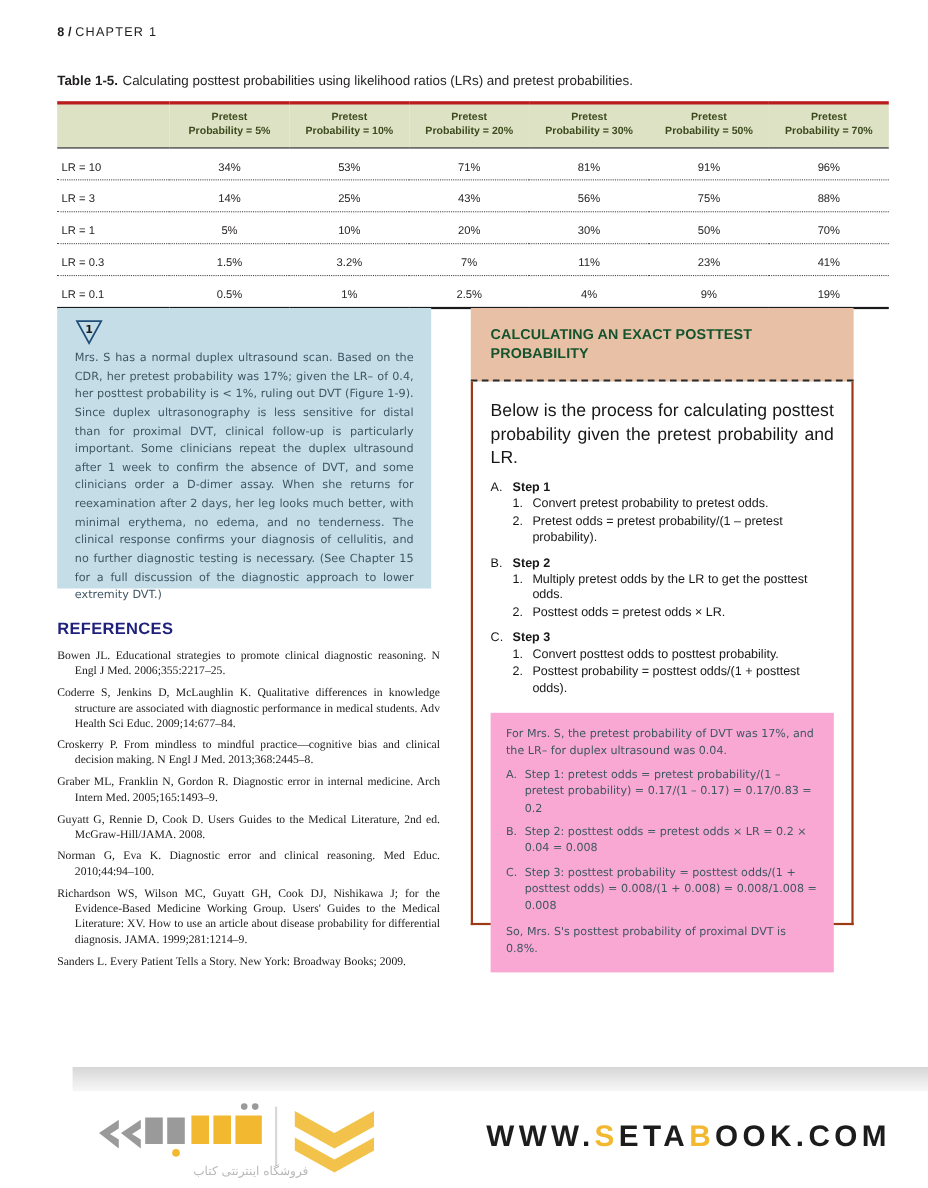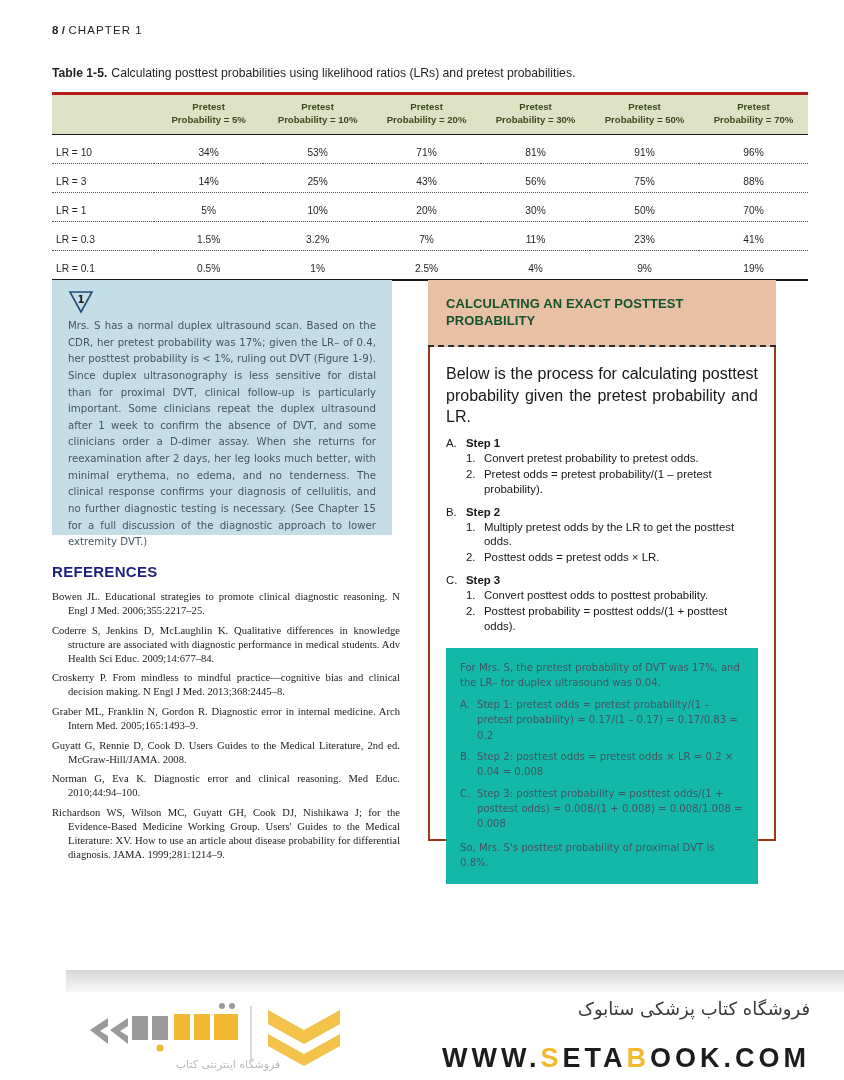--- a/index.html
+++ b/index.html
@@ -182,21 +182,21 @@
   }
   ol.num > li {
     display: flex;
     line-height: 1.3;
     margin-bottom: 1px;
   }
   ol.num .nmark { width: 18px; flex: 0 0 18px; }
   ol.num .ntext { flex: 1; }
 
   .panel-example {
-    background: #14b8a6;
+    background: #f9a8d4;
     margin-top: 14px;
     padding: 12px 14px 14px 14px;
     font-family: "DejaVu Sans", sans-serif;
     font-size: 10.1px;
     line-height: 1.52;
     color: #3f5663;
   }
   .panel-example .ex-lead { margin-bottom: 7px; }
   ol.ex-alpha { list-style: none; margin: 0; padding: 0; }
   ol.ex-alpha > li { display: flex; margin-bottom: 6px; }
@@ -353,20 +353,21 @@
 
   <div class="ref-head">REFERENCES</div>
   <div class="ref-list">
     <div class="ref-item">Bowen JL. Educational strategies to promote clinical diagnostic reasoning. N Engl J Med. 2006;355:2217–25.</div>
     <div class="ref-item">Coderre S, Jenkins D, McLaughlin K. Qualitative differences in knowledge structure are associated with diagnostic performance in medical students. Adv Health Sci Educ. 2009;14:677–84.</div>
     <div class="ref-item">Croskerry P. From mindless to mindful practice—cognitive bias and clinical decision making. N Engl J Med. 2013;368:2445–8.</div>
     <div class="ref-item">Graber ML, Franklin N, Gordon R. Diagnostic error in internal medicine. Arch Intern Med. 2005;165:1493–9.</div>
     <div class="ref-item">Guyatt G, Rennie D, Cook D. Users Guides to the Medical Literature, 2nd ed. McGraw-Hill/JAMA. 2008.</div>
     <div class="ref-item">Norman G, Eva K. Diagnostic error and clinical reasoning. Med Educ. 2010;44:94–100.</div>
     <div class="ref-item">Richardson WS, Wilson MC, Guyatt GH, Cook DJ, Nishikawa J; for the Evidence-Based Medicine Working Group. Users' Guides to the Medical Literature: XV. How to use an article about disease probability for differential diagnosis. JAMA. 1999;281:1214–9.</div>
+    <div class="ref-item">Sanders L. Every Patient Tells a Story. New York: Broadway Books; 2009.</div>
   </div>
 
   <div class="panel">
     <div class="panel-head">CALCULATING AN EXACT POSTTEST PROBABILITY</div>
     <div class="panel-body">
       <div class="panel-intro">Below is the process for calculating posttest probability given the pretest probability and LR.</div>
 
       <ol class="alpha">
         <li>
           <div class="step-row">
@@ -464,16 +465,15 @@
       <rect x="172" y="10" width="2" height="54" fill="#d8d8d8"></rect>
 
       <path d="M190 14 L226 34 L262 14 L262 28 L226 48 L190 28 Z" fill="#f2c24a"></path>
       <path d="M190 38 L226 58 L262 38 L262 50 L226 70 L190 50 Z" fill="#f2c24a"></path>
 
       <text x="150" y="72" font-family="DejaVu Sans, sans-serif" font-size="11" fill="#b9b9b9" text-anchor="middle" direction="rtl">فروشگاه اینترنتی کتاب</text>
     </svg>
   </div>
 
   <div class="brand">
-    <div class="brand-fa">فروشگاه کتاب پزشکی ستابوک</div>
     <div class="brand-url"><span>WWW.</span><span class="hl">S</span><span>ETA</span><span class="hl">B</span><span>OOK.COM</span></div>
   </div>
 </div>
 
 </body></html>

